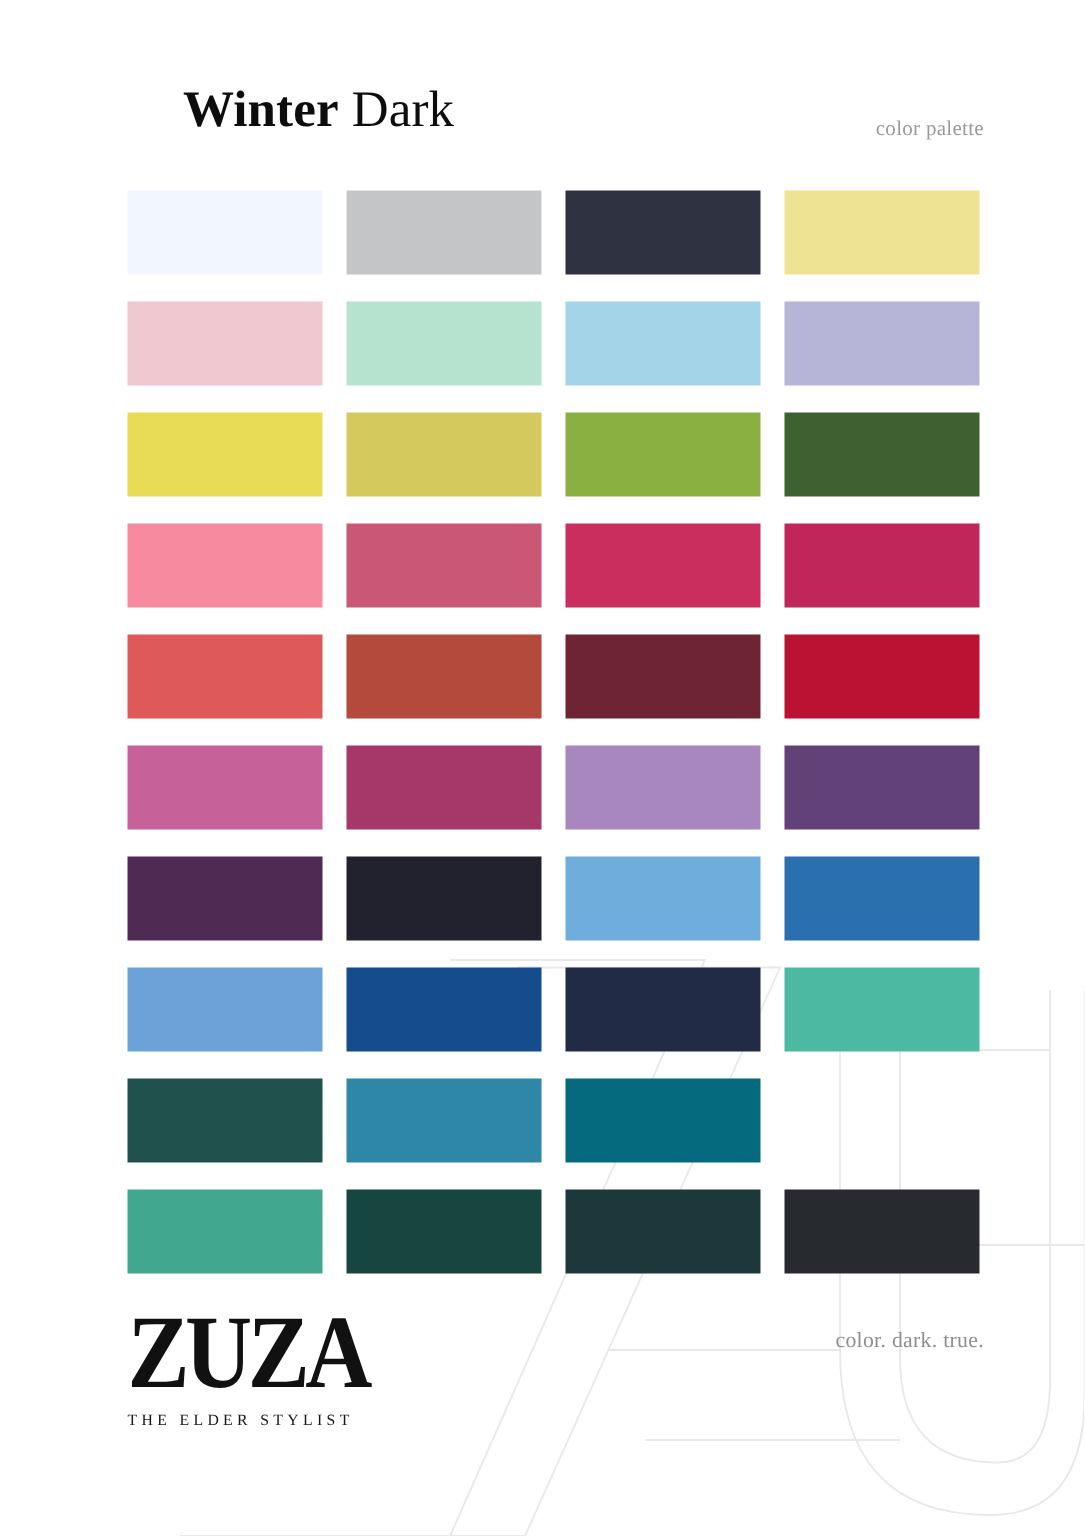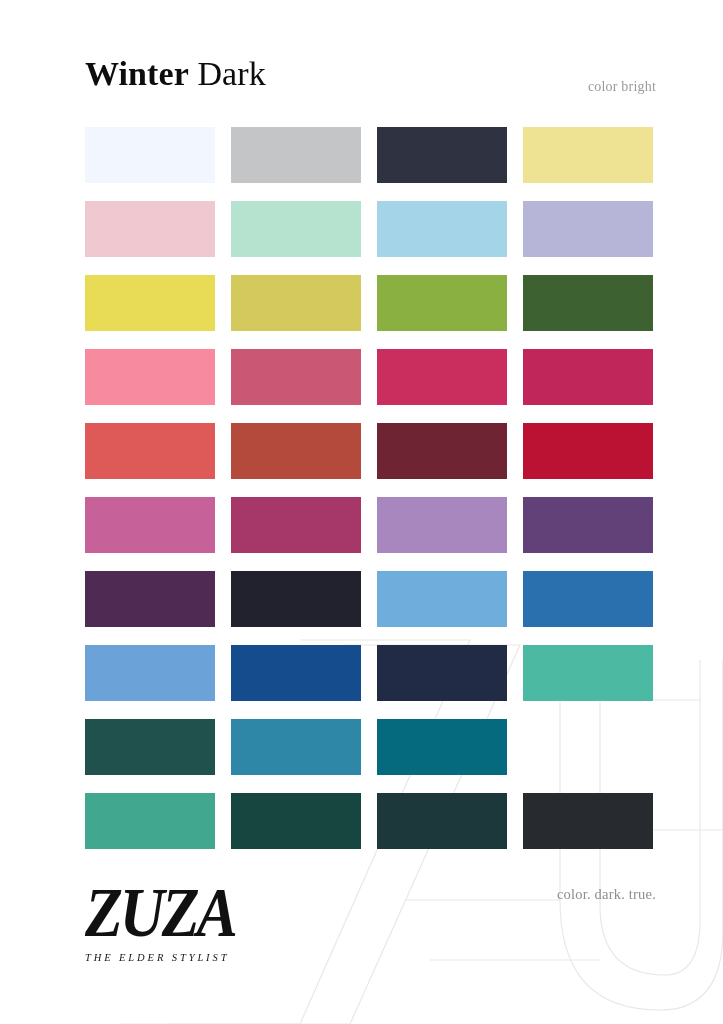--- a/index.html
+++ b/index.html
@@ -51,20 +51,21 @@
     left: 85px;
     top: 57px;
     font-size: 34px;
     line-height: 1;
     color: #0d0d0d;
     white-space: nowrap;
     letter-spacing: 0.1px;
   }
   .title .t-bold {
     font-weight: 700;
+    margin-left: 37px;
   }
   .title .t-reg {
     font-weight: 400;
   }
   .kicker {
     position: absolute;
     right: 67px;
     top: 80px;
     font-size: 14px;
     line-height: 1;
@@ -101,23 +102,22 @@
     position: absolute;
     left: 0;
     top: 862px;
     width: 723px;
     height: 110px;
     z-index: 2;
   }
   .logo {
     position: absolute;
     left: 85px;
-    top: 18px;
+    top: 8px;
     width: 200px;
-    font-style: italic;
   }
   .logo-mark {
     display: block;
     font-size: 62px;
     font-weight: 700;
     line-height: 0.96;
     color: #111111;
     letter-spacing: -3px;
     font-family: "Liberation Serif", serif;
     transform: scaleY(1.12);
@@ -159,21 +159,21 @@
         <path d="M430 960 L600 960"></path>
       </g>
     </svg>
   </div>
 
   <div class="header">
     <div class="title">
       <span class="t-bold">Winter</span>
       <span class="t-reg">Dark</span>
     </div>
-    <div class="kicker">color bright</div>
+    <div class="kicker">color palette</div>
   </div>
 
   <div class="grid">
       <div class="grid-row">
         <div class="swatch" style="background: rgb(242, 246, 254);"></div>
         <div class="swatch" style="background: rgb(196, 197, 199);"></div>
         <div class="swatch" style="background: rgb(47, 50, 65);"></div>
         <div class="swatch" style="background: rgb(237, 227, 146);"></div>
       </div>
       <div class="grid-row">

